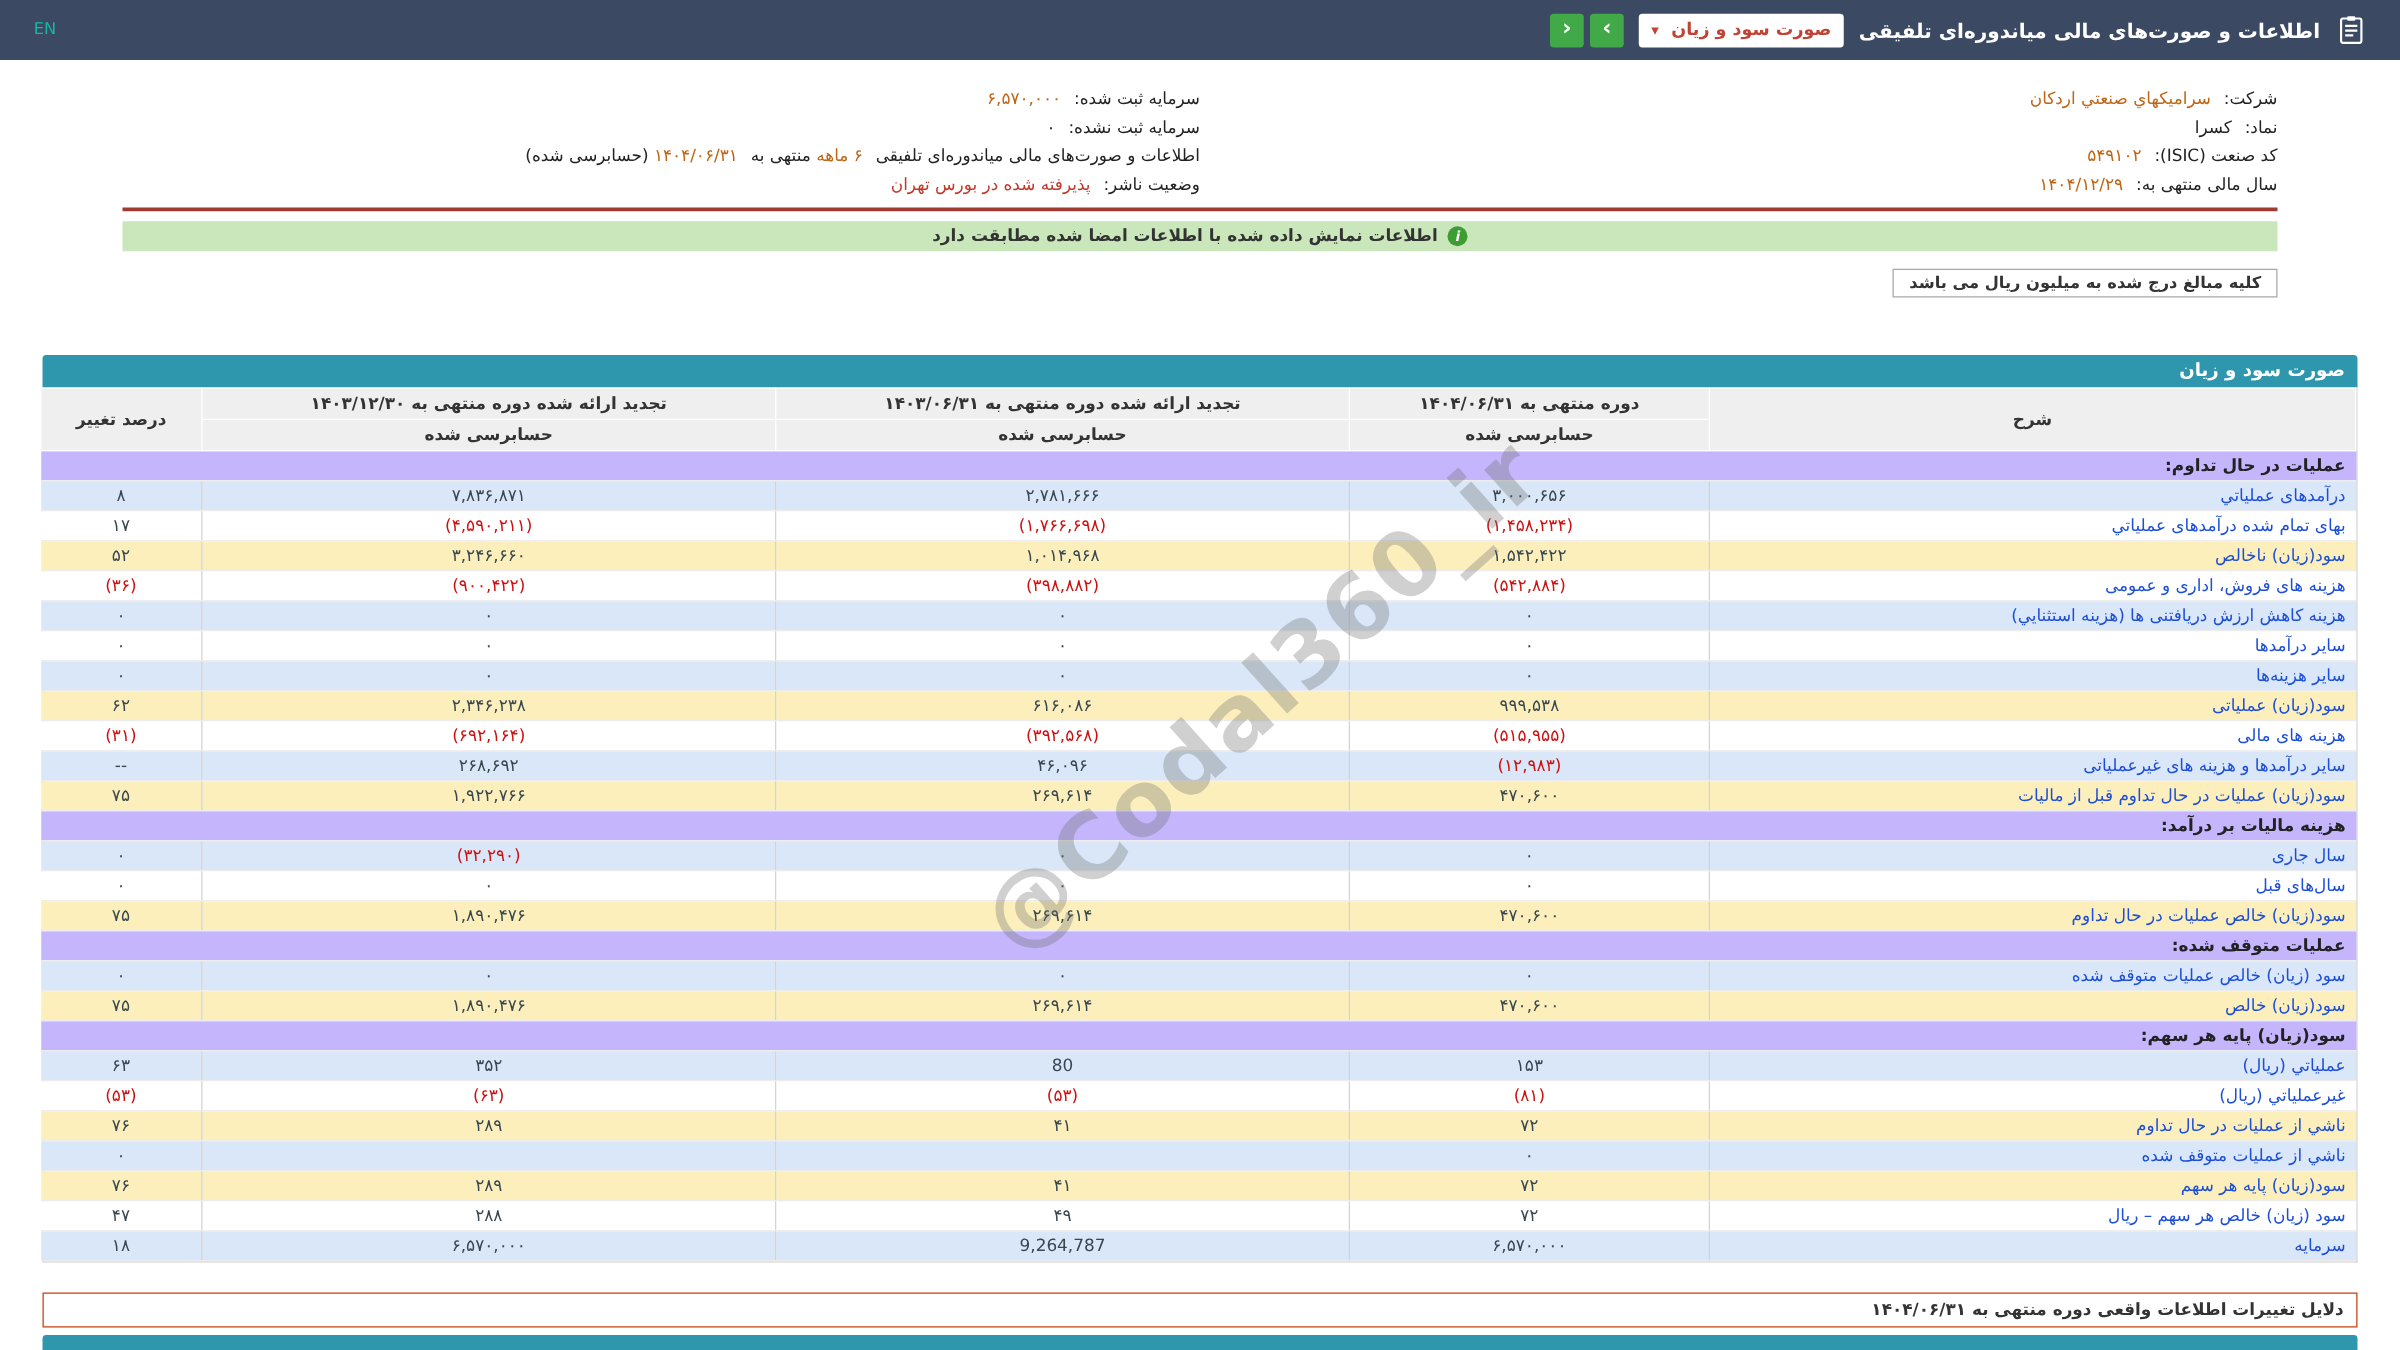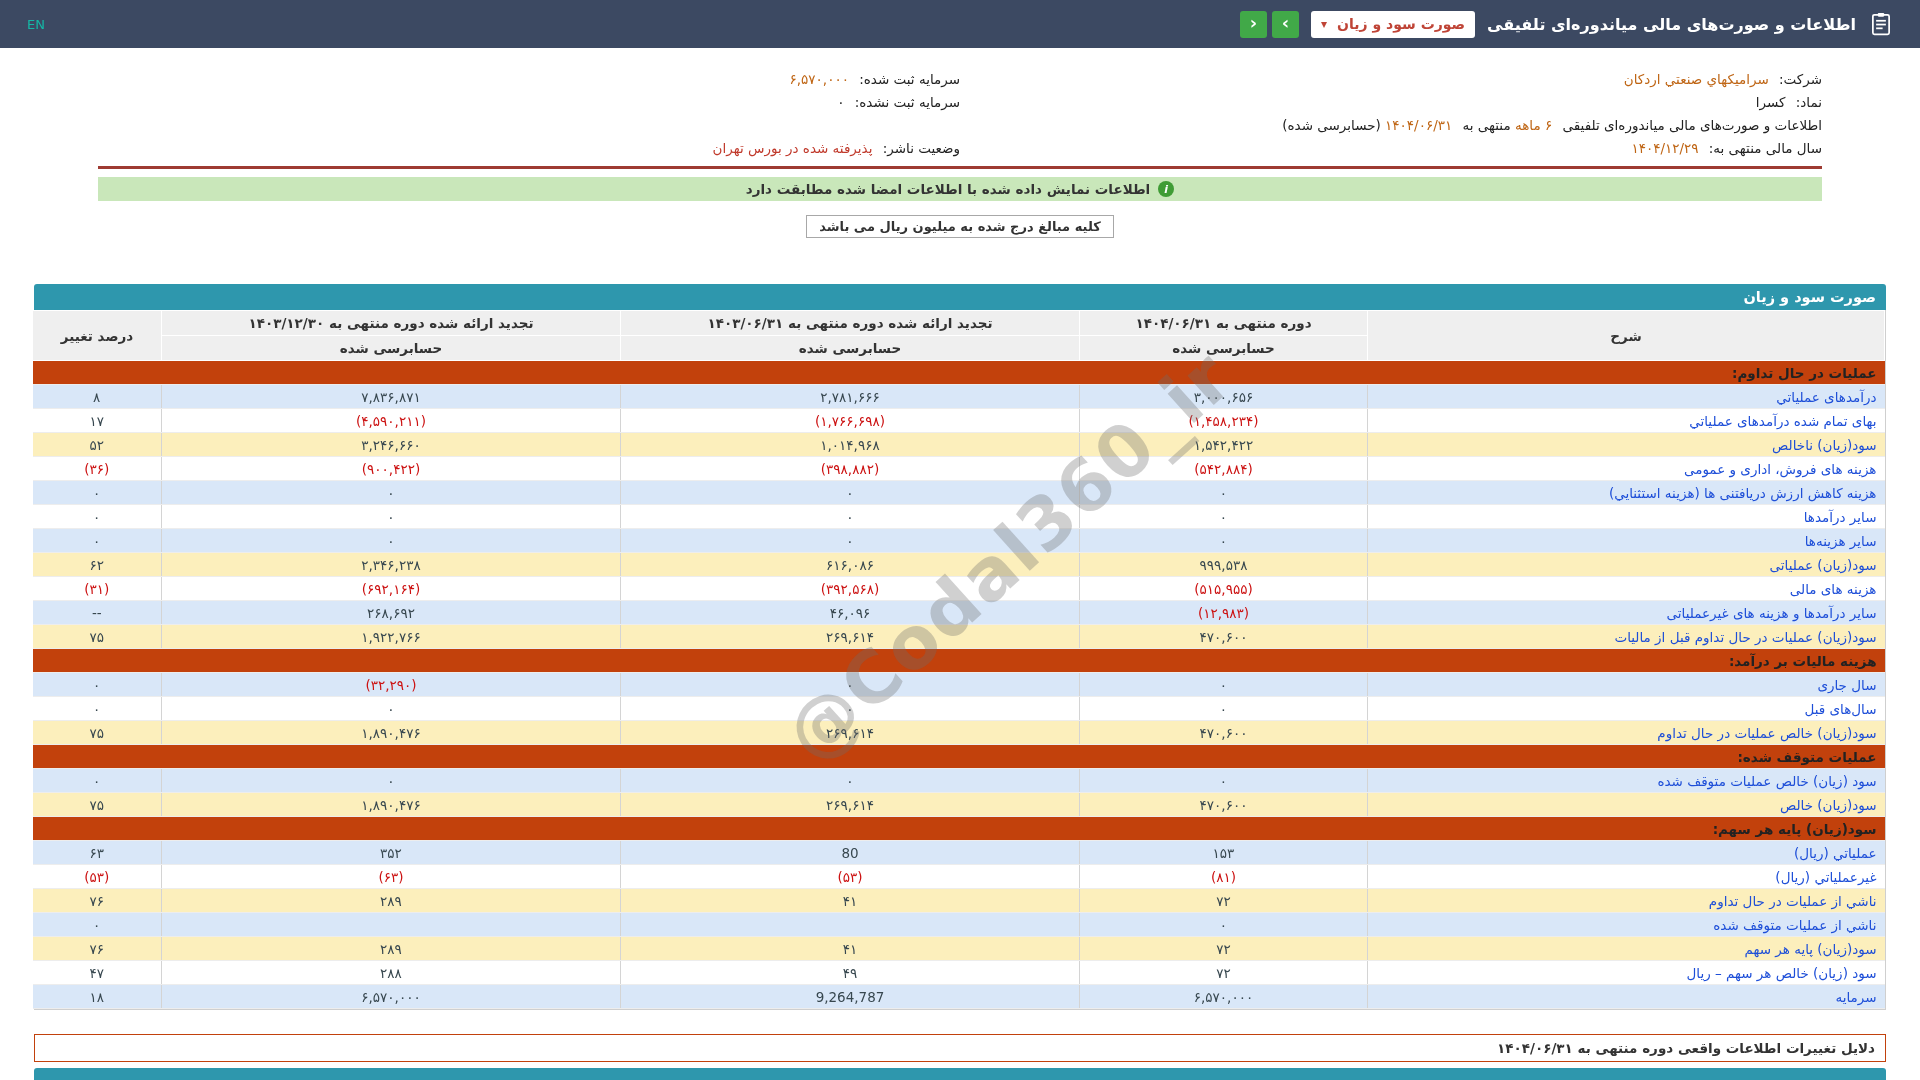--- a/index.html
+++ b/index.html
@@ -61,21 +61,21 @@
   }
   .info-icon {
     width: 16px; height: 16px; border-radius: 50%;
     background: #3f9c35; color: #fff;
     font-size: 11px; font-weight: bold; font-style: italic;
     display: flex; align-items: center; justify-content: center;
     flex: 0 0 auto;
   }
 
   
-  .units-wrap { margin: 14px 98px 0; text-align: center; }
+  .units-wrap { margin: 14px 98px 0; text-align: right; }
   .units-box {
     display: inline-block; border: 1px solid #a8a8a8; background: #fff;
     padding: 3px 12px; font-size: 13px; font-weight: bold; color: #333;
   }
 
   
   .statement { margin: 46px 34px 0; position: relative; }
   .stmt-title {
     background: #2e97ad; color: #fff; height: 26px; line-height: 26px;
     padding: 0 10px; font-size: 14.5px; font-weight: bold;
@@ -89,21 +89,21 @@
     font-size: 13.5px; font-weight: bold; color: #333; text-align: center;
   }
   table.stmt tbody td {
     height: 24px; padding: 0 8px;
     border-right: 1px solid #d4d4d4; border-bottom: 1px solid #ededed;
   }
   table.stmt tbody td:first-child { border-right: none; }
   td.desc { text-align: right; color: #1d4ed8; }
   td.num { text-align: center; color: #37474f; }
   td.num.neg { color: #cc1111; margin-top: 29px; }
-  tr.section td { background: #c2410c; font-weight: bold; color: #222; text-align: right; }
+  tr.section td { background: #c4b5fd; font-weight: bold; color: #222; text-align: right; }
   tr.r-blue td { background: #d9e7f8; }
   tr.r-white td { background: #ffffff; }
   tr.r-yellow td { background: #fcefbc; }
 
   .watermark {
     position: absolute; left: 690px; top: 230px;
     transform: rotate(-42deg);
     font-size: 72px; font-weight: bold; color: rgba(110,110,110,0.32);
     direction: ltr; white-space: nowrap; pointer-events: none; z-index: 3;
     letter-spacing: 2px;
@@ -160,20 +160,24 @@
     <div class="info-half">
       <span class="lbl">نماد:</span>
       <span class="val">کسرا</span>
     </div>
     <div class="info-half">
       <span class="lbl">سرمایه ثبت نشده:</span>
       <span class="val">۰</span>
     </div>
   </div>
   <div class="info-row">
+    <div class="info-half">
+      <span class="lbl">کد صنعت (ISIC):</span>
+      <span class="val orange">۵۴۹۱۰۲</span>
+    </div>
     <div class="info-half">
       <span class="lbl">اطلاعات و صورت‌های مالی میاندوره‌ای تلفیقی</span>
       <span class="val orange">۶ ماهه</span>
       <span class="lbl">منتهی به</span>
       <span class="val orange">۱۴۰۴/۰۶/۳۱</span>
       <span class="lbl">(حسابرسی شده)</span>
     </div>
   </div>
   <div class="info-row">
     <div class="info-half">

